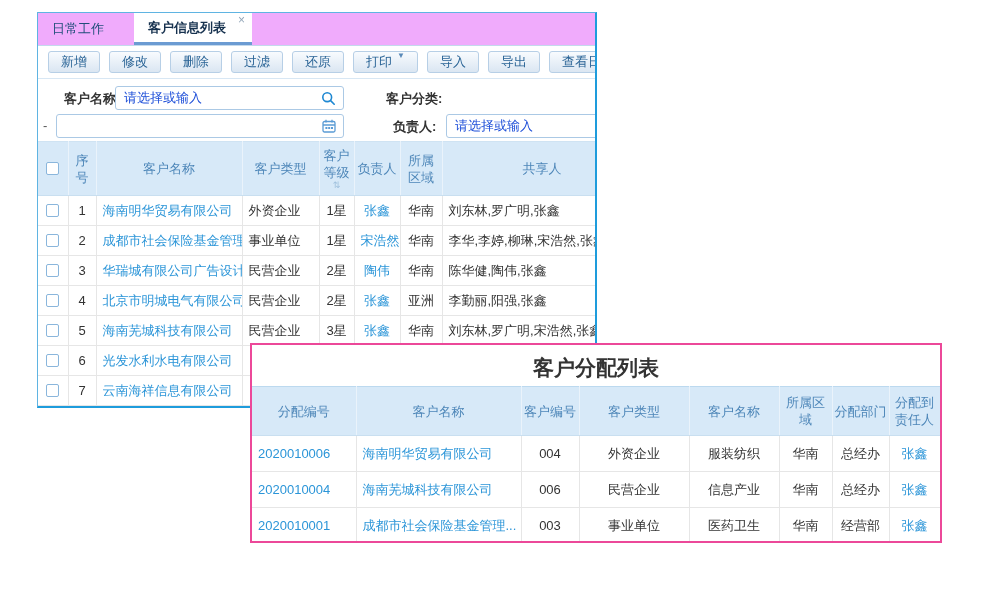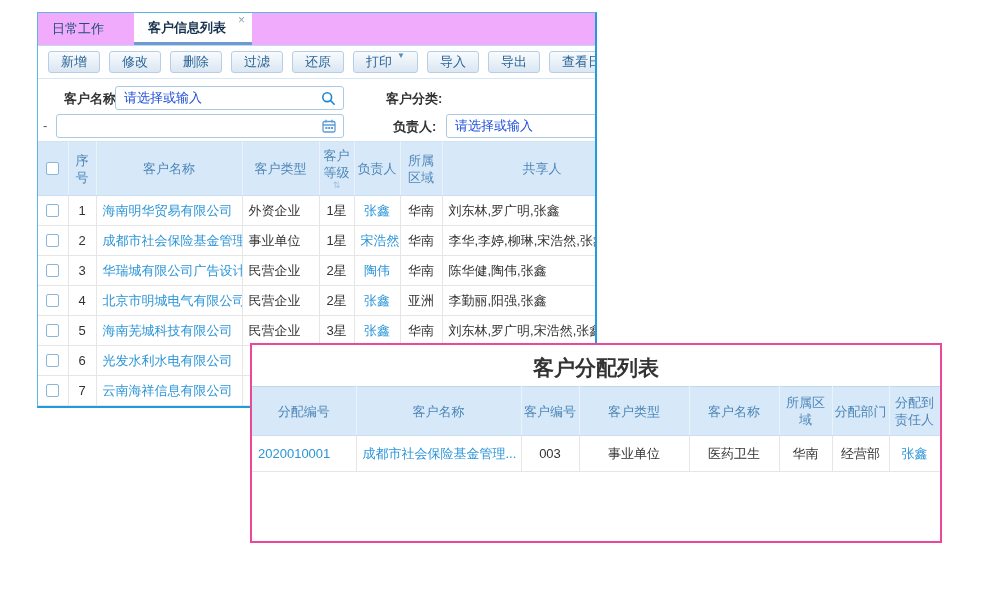--- a/index.html
+++ b/index.html
@@ -264,20 +264,40 @@
           <th><span>客户编号</span></th>
           <th><span>客户类型</span></th>
           <th><span>客户名称</span></th>
           <th><span>所属区域</span></th>
           <th><span>分配部门</span></th>
           <th><span>分配到责任人</span></th>
         </tr>
       </thead>
     <tbody>
         <tr>
+          <td class="al link">2020010006</td>
+          <td class="al link">海南明华贸易有限公司</td>
+          <td class="ctr">004</td>
+          <td class="ctr">外资企业</td>
+          <td class="ctr">服装纺织</td>
+          <td class="ctr">华南</td>
+          <td class="ctr">总经办</td>
+          <td class="ctr link">张鑫</td>
+        </tr>
+        <tr>
+          <td class="al link">2020010004</td>
+          <td class="al link">海南芜城科技有限公司</td>
+          <td class="ctr">006</td>
+          <td class="ctr">民营企业</td>
+          <td class="ctr">信息产业</td>
+          <td class="ctr">华南</td>
+          <td class="ctr">总经办</td>
+          <td class="ctr link">张鑫</td>
+        </tr>
+        <tr>
           <td class="al link">2020010001</td>
           <td class="al link">成都市社会保险基金管理...</td>
           <td class="ctr">003</td>
           <td class="ctr">事业单位</td>
           <td class="ctr">医药卫生</td>
           <td class="ctr">华南</td>
           <td class="ctr">经营部</td>
           <td class="ctr link">张鑫</td>
         </tr>
       </tbody>

